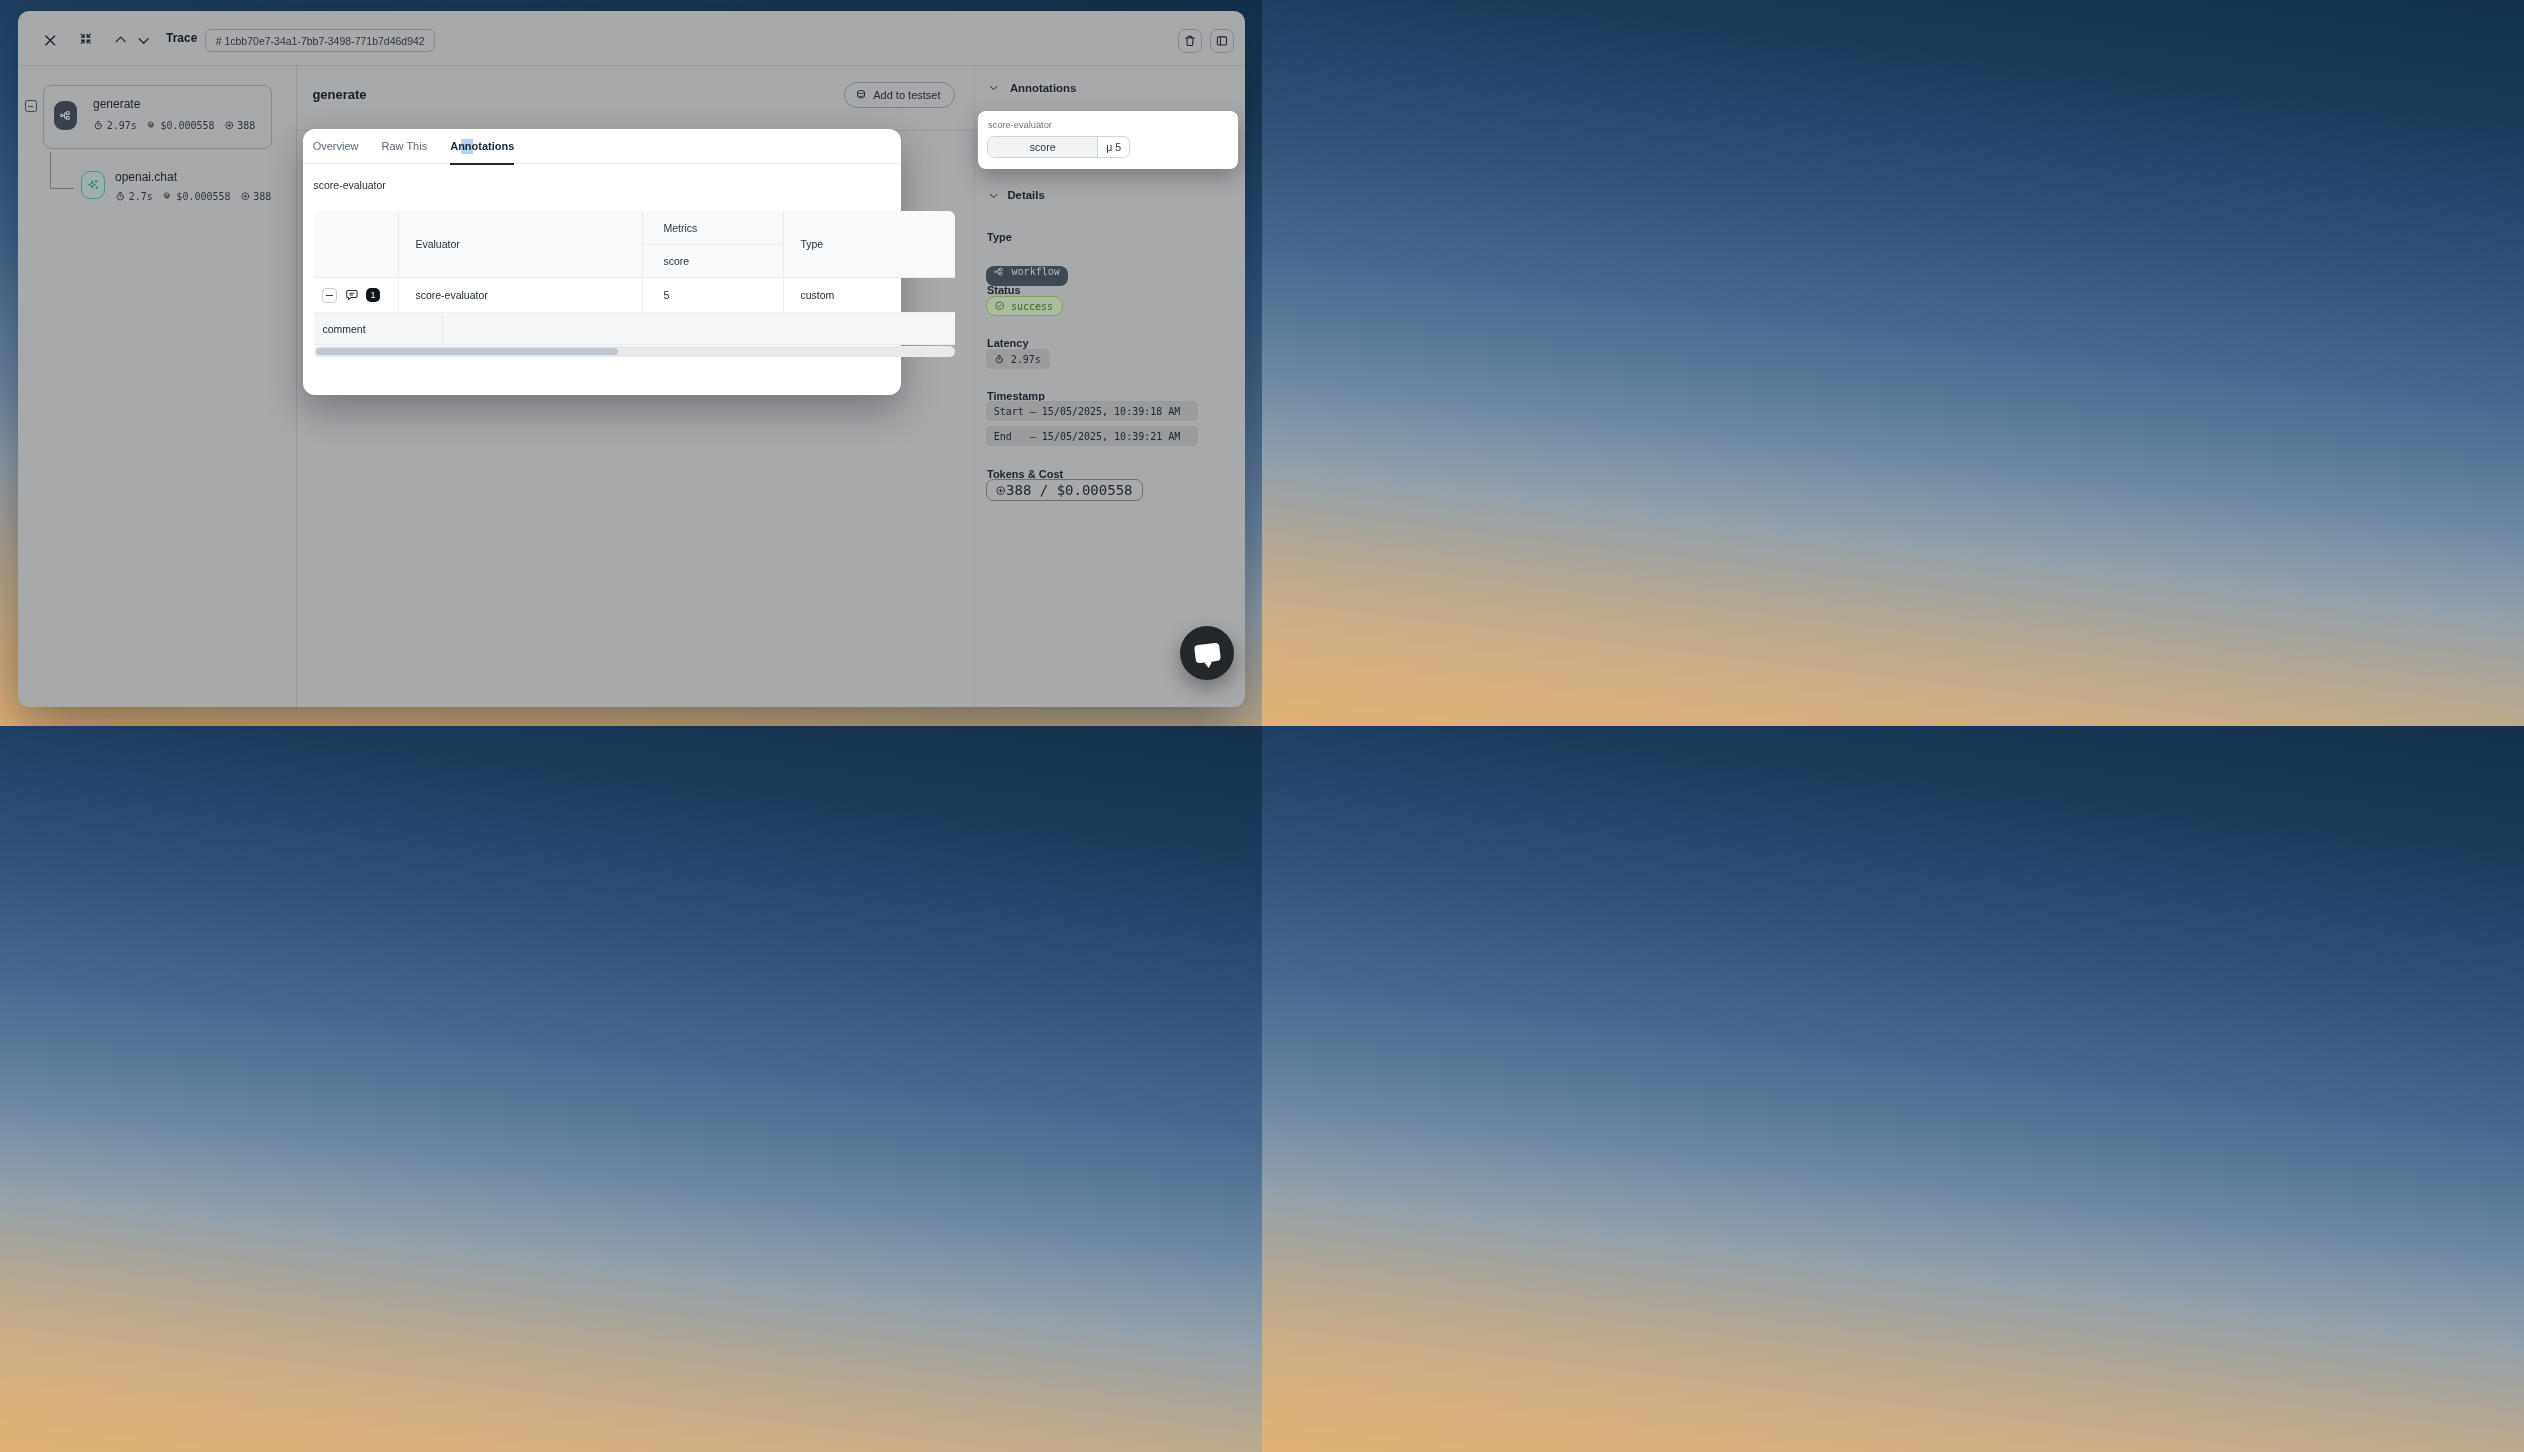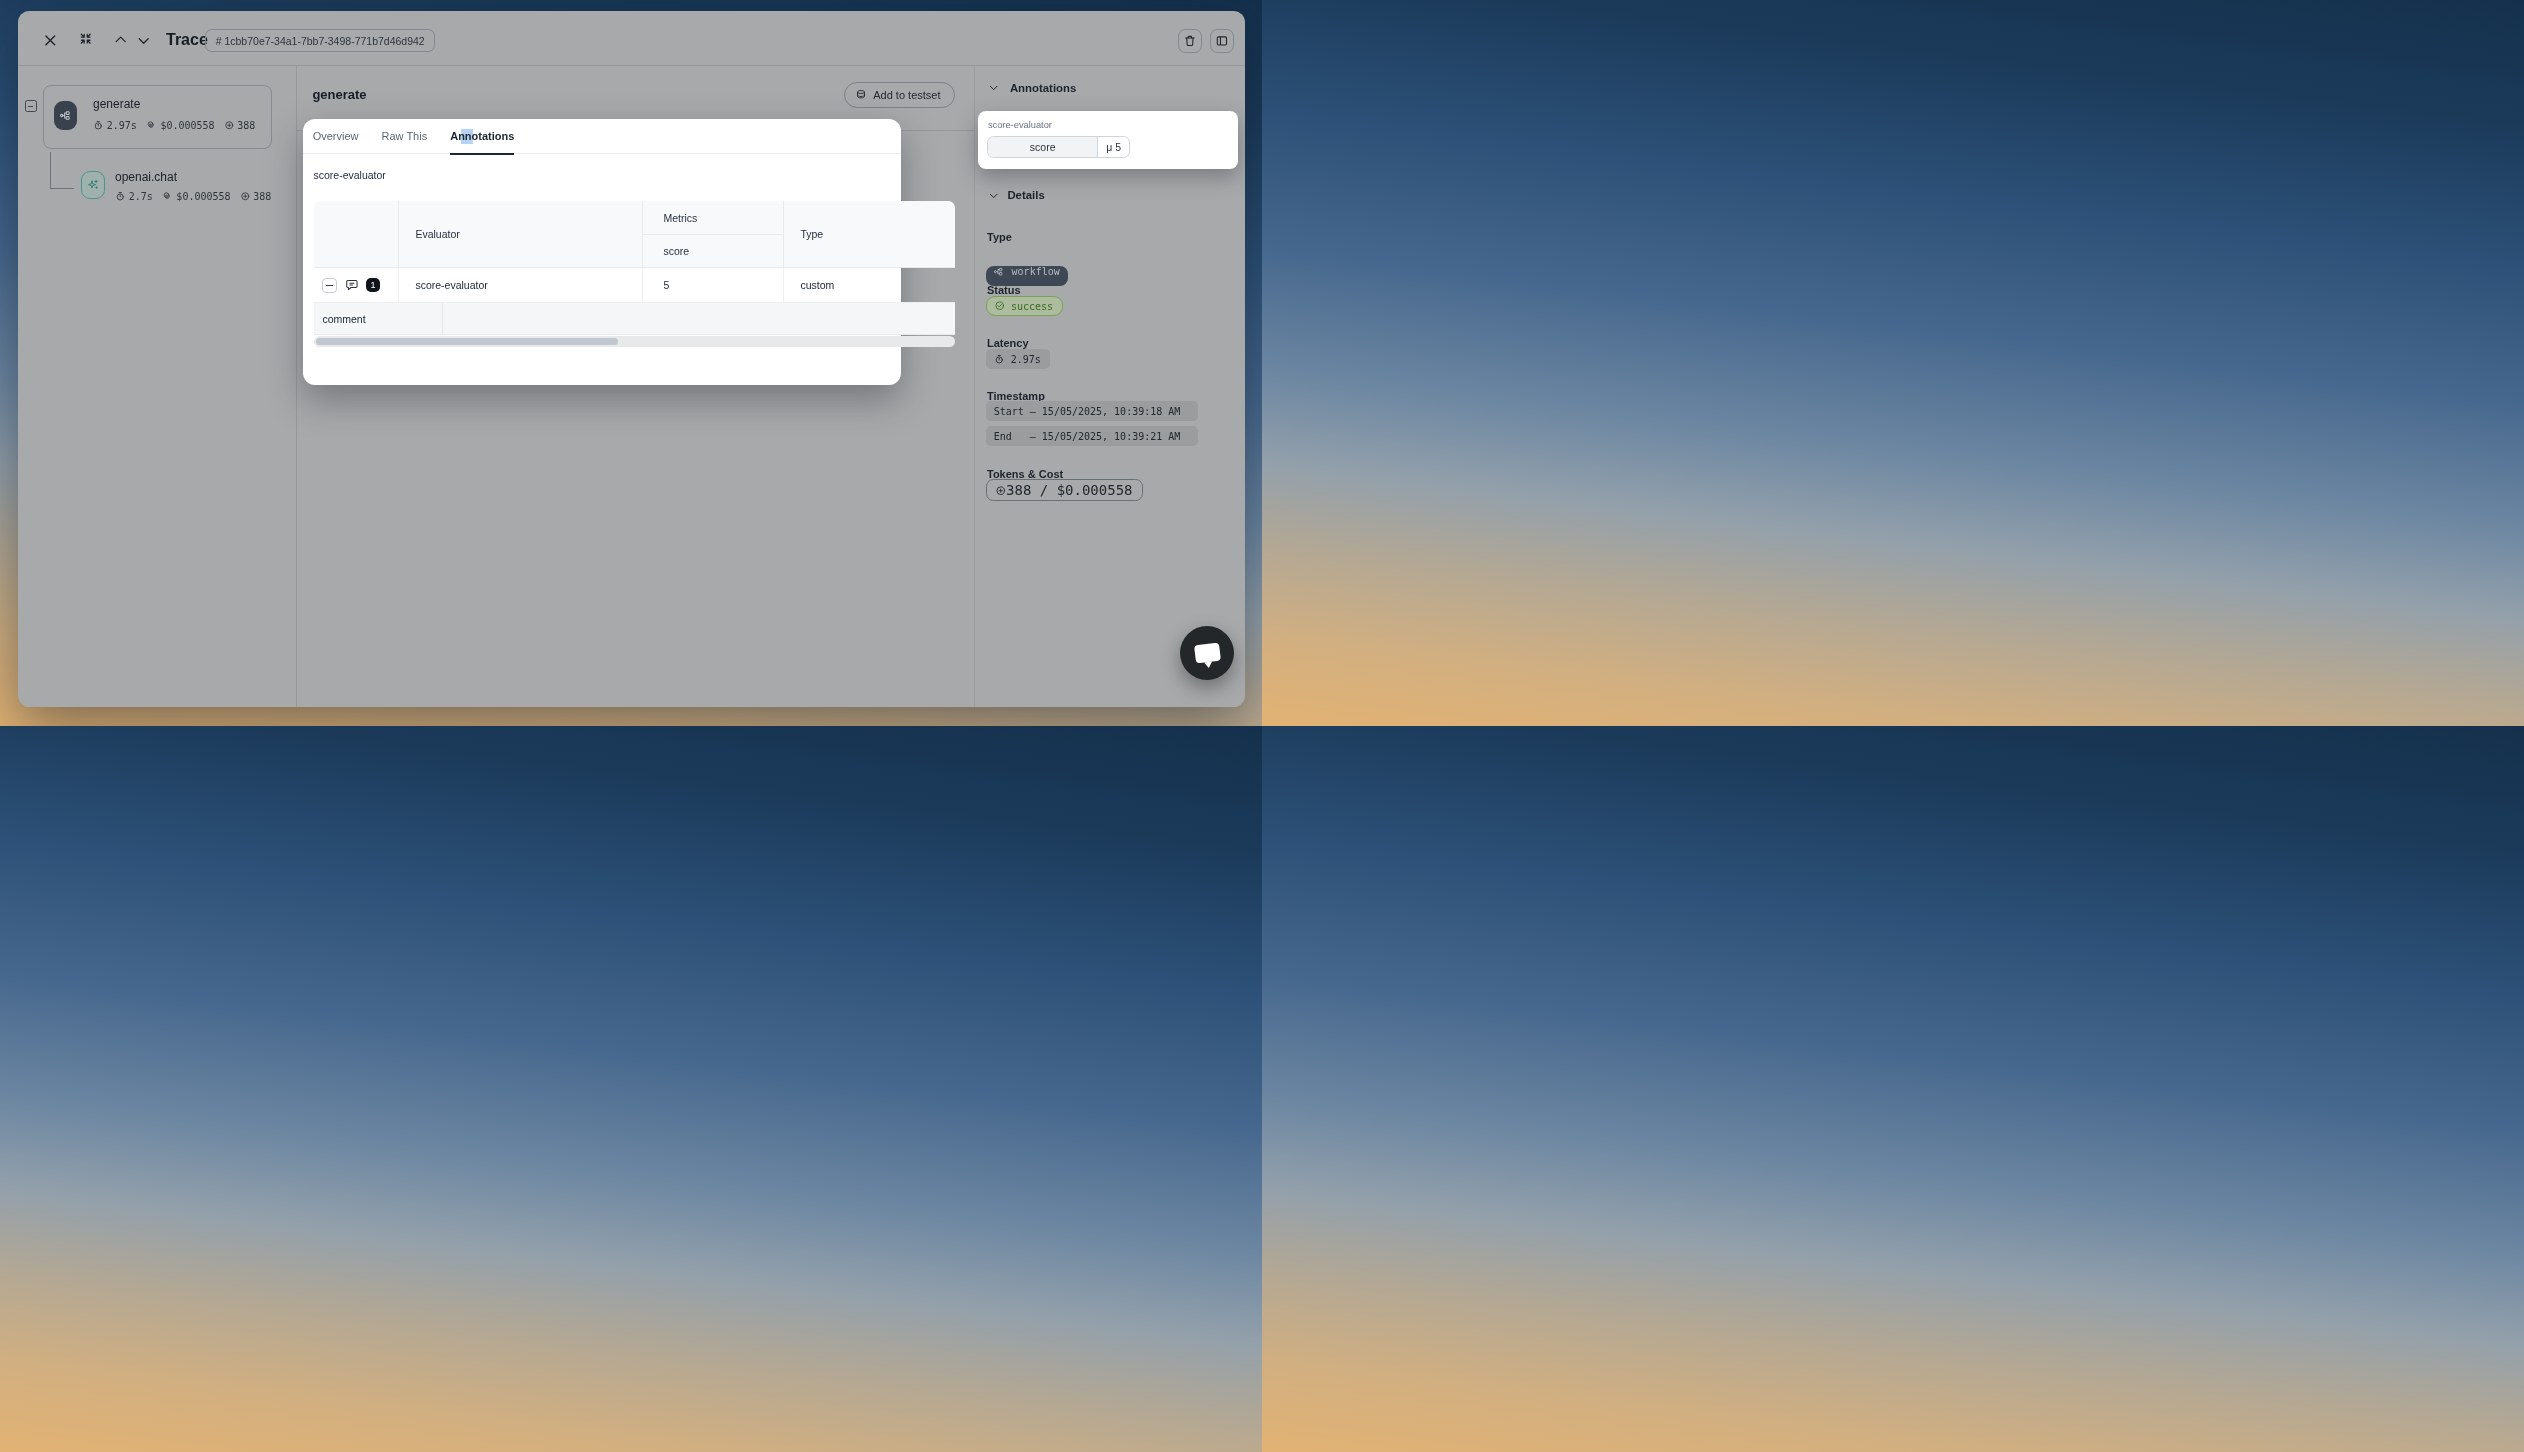--- a/index.html
+++ b/index.html
@@ -19,21 +19,21 @@
     overflow:hidden;
   }
 
   
   .topbar { position:absolute; left:0; top:0; width:100%; height:55px; border-bottom:0.8px solid #96989b; display:flex; align-items:center; }
   .iconbtn { background:none; border:none; cursor:pointer; display:flex; align-items:center; justify-content:center; }
   .tb-close { position:absolute; left:24px; top:21px; width:16px; height:16px; }
   .tb-compress { position:absolute; left:60px; top:19.5px; width:16px; height:16px; }
   .tb-up { position:absolute; left:95px; top:20px; width:16px; height:16px; }
   .tb-down { position:absolute; left:118px; top:21px; width:16px; height:16px; }
-  .tb-title { position:absolute; left:148px; top:19.5px; font-size:16px; font-weight:700; color:#171d25; }
+  .tb-title { position:absolute; left:148px; top:19.5px; font-size:12px; font-weight:700; color:#171d25; }
   .tb-badge { position:absolute; left:187px; top:18px; height:23px; padding:0 9.7px; display:flex; align-items:center;
     border:0.8px solid #81888f; border-radius:6.5px; font-size:10.5px; color:#2e353e; }
   .tb-right { position:absolute; top:18px; width:24px; height:24px; border:0.8px solid #81888f; border-radius:7.3px; background:none; }
   .tb-trash { right:43px; }
   .tb-panel { right:11.4px; }
 
   
   .treepanel { position:absolute; left:0; top:55px; width:279px; bottom:0; border-right:0.8px solid #96989b; }
   .collapse-box { position:absolute; left:6.5px; top:34px; width:12px; height:12px; border:1.2px solid #3f474f; border-radius:2.4px;
     display:flex; align-items:center; justify-content:center; background:none; }
@@ -52,21 +52,21 @@
   .child-name { position:absolute; left:52px; top:-1.6px; font-size:12px; color:#1b2129; }
   .child-stats { position:absolute; left:52px; top:19.5px; display:flex; align-items:center; gap:9px; font-size:10px; color:#2e343b; }
 
   
   .mainheader { position:absolute; left:279px; top:55px; width:677px; height:65px; border-bottom:0.8px solid #96989b; }
   .main-title { position:absolute; left:15.4px; top:21px; font-size:13px; font-weight:600; color:#171e26; }
   .add-btn { position:absolute; right:19.5px; top:15.4px; height:26px; padding:0 13px 0 9.7px; display:flex; align-items:center; gap:6.5px;
     border:0.8px solid #7b828a; border-radius:13px; background:none; font-size:11px; color:#232a32; cursor:pointer; }
 
   
-  .cardA { position:absolute; left:285px; top:108px; width:598px; height:266px; background:#fff; border-radius:12px;
+  .cardA { position:absolute; left:285px; top:118px; width:598px; height:266px; background:#fff; border-radius:12px;
     box-shadow:0 14.6px 36px rgba(35,40,48,.38); z-index:5; }
   .tabsrow { position:absolute; left:0; top:0; width:100%; height:35px; border-bottom:0.8px solid #e9ebee; display:flex; align-items:center; gap:23px; padding-left:9.7px; }
   .tab { position:relative; font-size:11px; color:#5c6772; background:none; border:none; cursor:pointer; height:35px; display:flex; align-items:center; }
   .tab .lbl { position:relative; z-index:1; }
   .tab.active { color:#1c2733; font-weight:600; }
   .tab .sel-hl { position:absolute; left:10.5px; top:9.7px; width:12px; height:15.4px; background:#b7d3f3; z-index:0; }
   .tab .underline { position:absolute; left:0; right:0; bottom:-0.8px; height:2px; background:#1c2733; }
   .cardA-heading { position:absolute; left:10.5px; top:50px; font-size:10.5px; color:#27313d; }
 
   .tbl { position:absolute; left:11.4px; top:82px; width:641px; font-size:10.5px; color:#222c38; }

